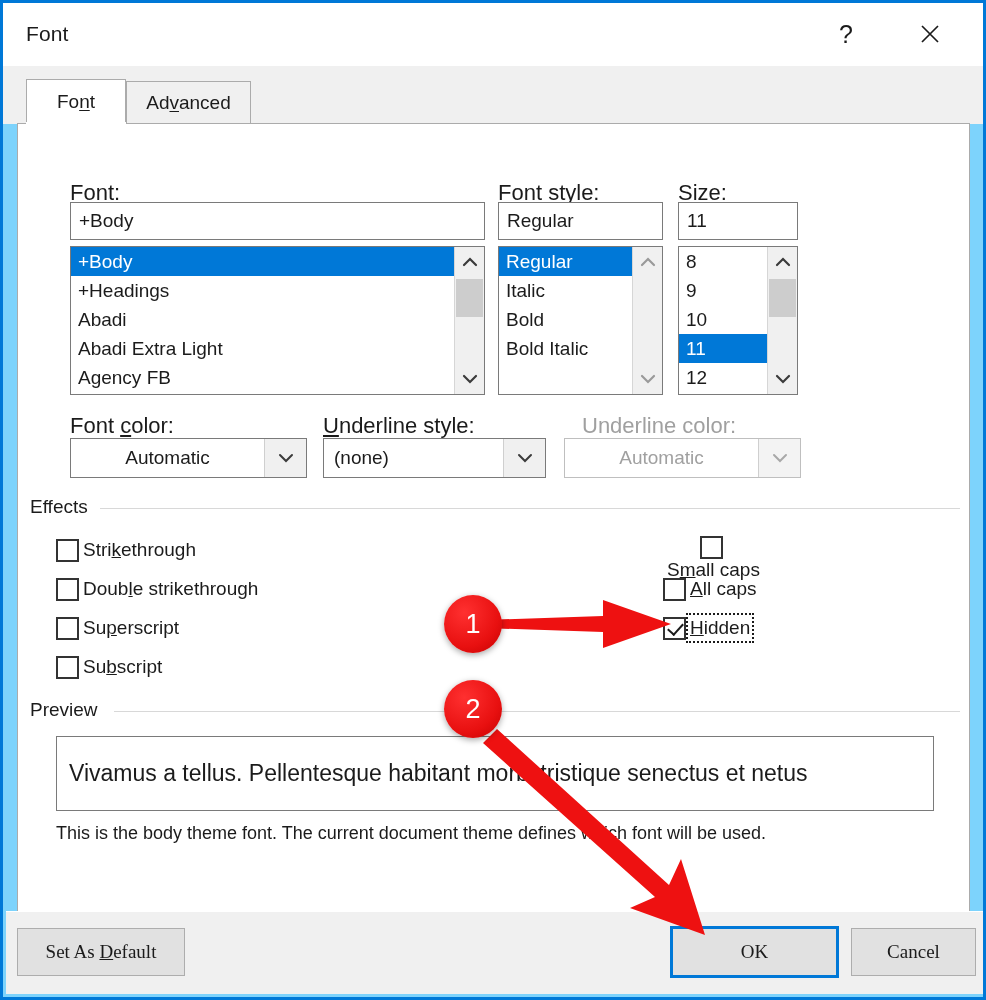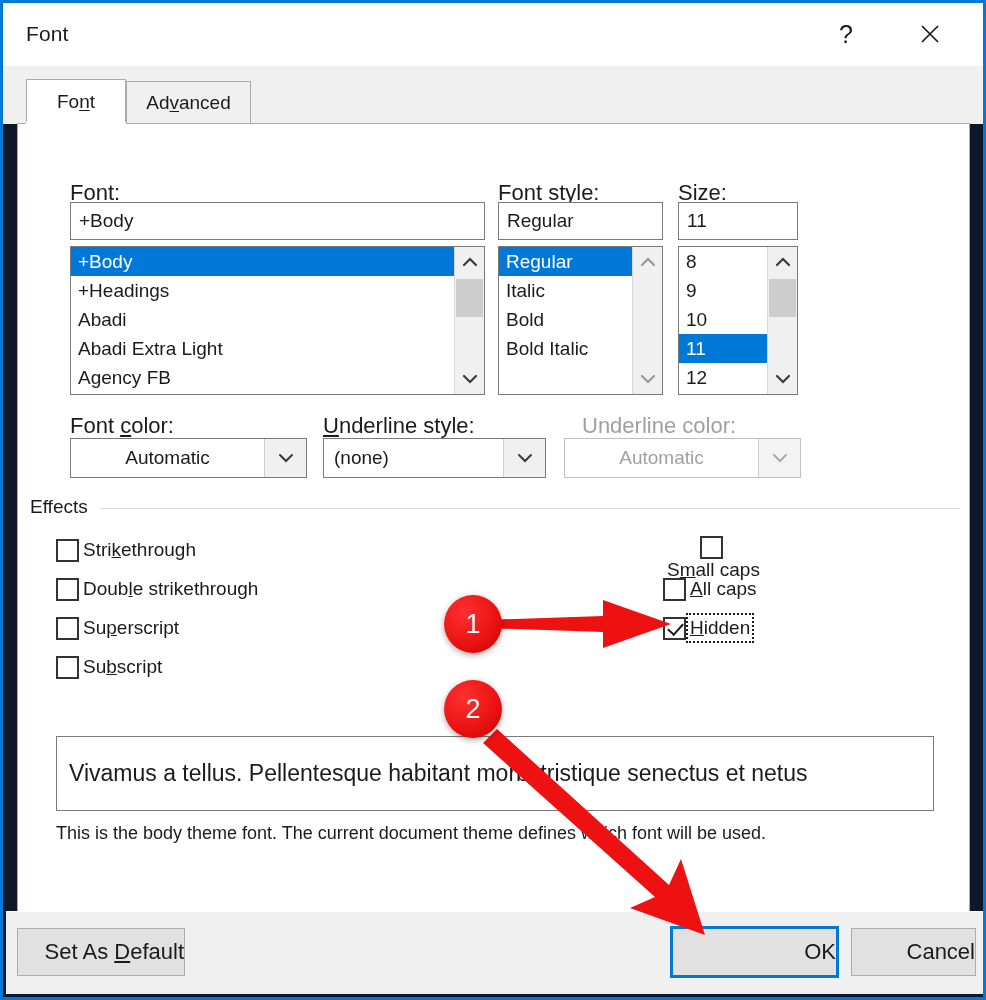--- a/index.html
+++ b/index.html
@@ -10,21 +10,21 @@
   }
   body {
     font-family: "Liberation Sans", sans-serif;
   }
   #dialog {
     position: relative;
     width: 986px;
     height: 1000px;
     box-sizing: border-box;
     border: 3px solid #0078d7;
-    background: #0f172a;
+    background: #7dd3fc;
     overflow: hidden;
   }
   
   .titlebar {
     position: absolute;
     left: 0; top: 0;
     width: 980px;
     height: 63px;
     background: #ffffff;
     border-bottom: 1px solid #ffffff;
@@ -320,26 +320,26 @@
     height: 82px;
     background: #f0f0f0;
     border-top: 1px solid #ffffff;
   }
   .btn {
     position: absolute;
     box-sizing: border-box;
     height: 48px;
     border: 1px solid #adadad;
     background: #e1e1e1;
-    font-size: 22px;
-    color: #1b1b1b;
-    display: flex;
-    align-items: center;
-    justify-content: flex-end;
-    font-family: Liberation Sans, sans-serif;
+    font-size: 19px;
+    color: #1b1b1b;
+    display: flex;
+    align-items: center;
+    justify-content: center;
+    font-family: Liberation Serif, serif;
     cursor: default;
     white-space: nowrap;
   }
   .btn.disabled { color: #a0a0a0; border-color: #bfbfbf; background: #e6e6e6; }
   .btn.default  { border: 3px solid #0078d7; background: #e1e1e1; }
 
   
   .anno-layer {
     position: absolute;
     left: 0; top: 0;
@@ -529,20 +529,24 @@
     </div>
     <div class="cbrow" style="left:645px; top:452px;">
       <span class="cbox"></span>
       <span class="cb-label"><u>A</u>ll caps</span>
     </div>
     <div class="cbrow focused" style="left:645px; top:491px;">
       <span class="cbox checked"></span>
       <span class="cb-label"><u>H</u>idden</span>
     </div>
 
+    <div class="group" style="left:12px; top:578px; width:930px;">
+      <span class="group-label">Preview</span>
+      <span class="group-line" style="left:84px;"></span>
+    </div>
 
     <div class="preview-box" style="left:38px; top:613px; width:878px; height:75px;">
       <span class="preview-text">Vivamus a tellus. Pellentesque habitant morbi tristique senectus et netus</span>
     </div>
     <div class="preview-desc" style="left:38px; top:700px;">This is the body theme font. The current document theme defines which font will be used.</div>
 
   </div>
 
   <div class="footer">
     <div class="btn" style="left:11px; top:16px; width:168px;">

